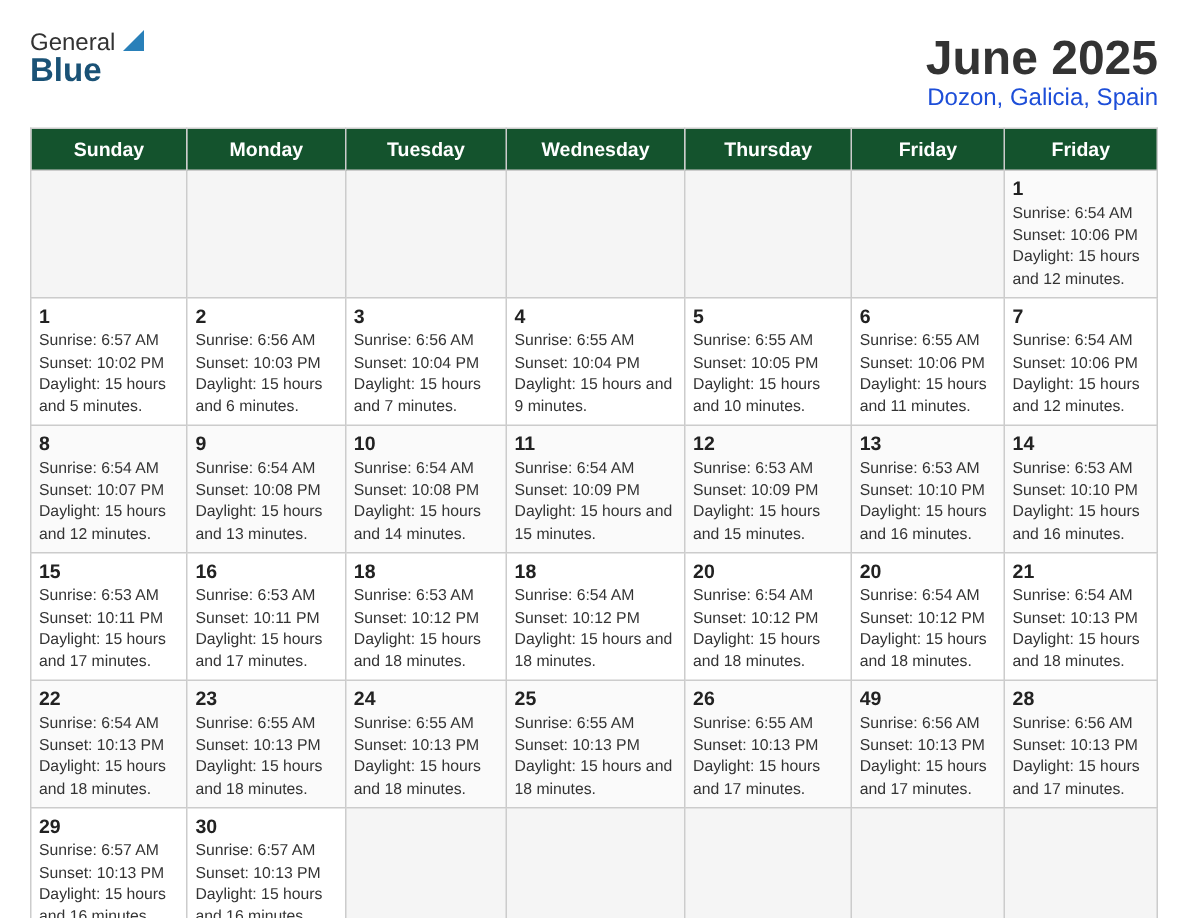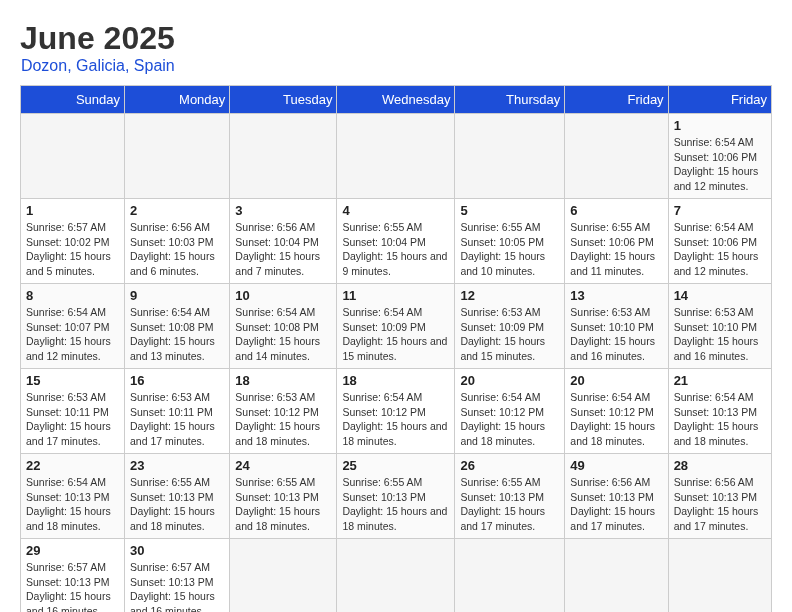--- a/index.html
+++ b/index.html
@@ -35,26 +35,26 @@
       font-size: 16px;
       color: #1d4ed8;
       font-weight: normal;
     }
     table {
       width: 100%;
       border-collapse: collapse;
       font-size: 11px;
     }
     thead tr th {
-      background-color: #1d4ed8;
+      background-color: #14532d;
       color: #fff;
       padding: 6px 4px;
-      text-align: right;
+      text-align: center;
       font-size: 13px;
-      font-weight: normal;
+      font-weight: bold;
       border: 1px solid #ccc;
     }
     tbody tr td {
       border: 1px solid #ccc;
       padding: 4px 5px;
       vertical-align: top;
       background: #fff;
       min-height: 80px;
       height: 85px;
     }
@@ -74,20 +74,29 @@
       line-height: 1.4;
     }
     .empty-cell {
       background: #f5f5f5 !important;
     }
   </style>
 </head>
 <body>
 
 <div class="header-section">
+  <div class="logo">
+    <div style="display:flex; align-items:center;">
+      <span class="logo-general">General</span>
+      <svg width="18" height="18" viewBox="0 0 18 18" style="margin: 0 1px;">
+        <polygon points="4,14 18,0 18,14" fill="#2980b9"></polygon>
+      </svg>
+    </div>
+    <span class="logo-blue" style="color:#1a5276; font-size:22px; font-weight:bold; margin-top:-4px;">Blue</span>
+  </div>
   <div class="title-section">
     <h1>June 2025</h1>
     <h2>Dozon, Galicia, Spain</h2>
   </div>
 </div>
 
 <table>
   <thead>
     <tr>
     <th>Sunday</th>

